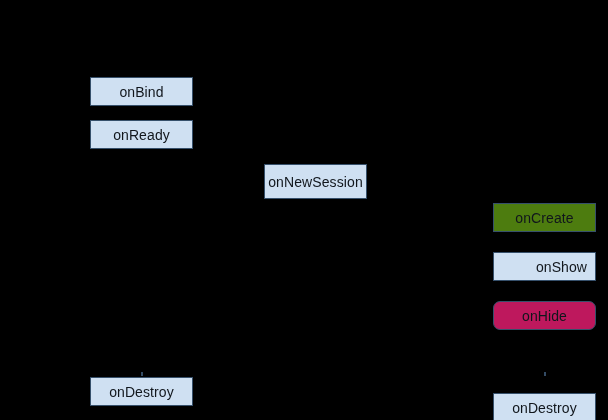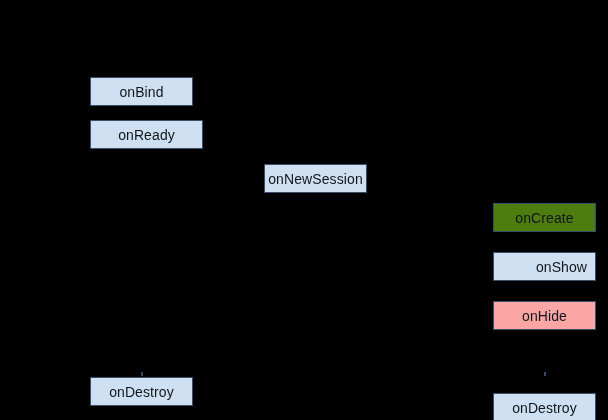--- a/index.html
+++ b/index.html
@@ -49,37 +49,37 @@
 </style>
 </head>
 <body style="background: rgb(0, 0, 0);">
 
 <div id="diagram-canvas" style="background: rgb(0, 0, 0);">
 
   <div class="node-box" style="left: 90px; top: 77px; width: 103px; height: 29px; background: rgb(207, 224, 242); border-color: rgb(54, 80, 107); color: rgb(17, 22, 28);">
     <span class="node-label">onBind</span>
   </div>
 
-  <div class="node-box" style="left: 90px; top: 120px; width: 113px; height: 29px; background: rgb(207, 224, 242); border-color: rgb(54, 80, 107); color: rgb(17, 22, 28);">
+  <div class="node-box" style="left: 90px; top: 120px; width: 103px; height: 29px; background: rgb(207, 224, 242); border-color: rgb(54, 80, 107); color: rgb(17, 22, 28);">
     <span class="node-label">onReady</span>
   </div>
 
-  <div class="node-box" style="left: 264px; top: 164px; width: 103px; height: 29px; background: rgb(207, 224, 242); border-color: rgb(54, 80, 107); color: rgb(17, 22, 28);">
+  <div class="node-box" style="left: 264px; top: 164px; width: 103px; height: 35px; background: rgb(207, 224, 242); border-color: rgb(54, 80, 107); color: rgb(17, 22, 28);">
     <span class="node-label">onNewSession</span>
   </div>
 
   <div class="node-box" style="left: 493px; top: 203px; width: 103px; height: 29px; background: #4d7c0f; border-color: rgb(54, 80, 107); color: rgb(17, 22, 28);">
     <span class="node-label">onCreate</span>
   </div>
 
   <div class="node-box" style="left: 493px; top: 252px; width: 103px; height: 29px; background: rgb(207, 224, 242); border-color: rgb(54, 80, 107); color: rgb(17, 22, 28); padding-left: 34px;">
     <span class="node-label">onShow</span>
   </div>
 
-  <div class="node-box" style="left: 493px; top: 301px; width: 103px; height: 29px; background: #fca5a5; border-color: rgb(54, 80, 107); color: rgb(17, 22, 28);">
+  <div class="node-box" style="left: 493px; top: 301px; width: 103px; height: 29px; background: #be185d; border-color: rgb(54, 80, 107); color: rgb(17, 22, 28); border-radius: 7px;">
     <span class="node-label">onHide</span>
   </div>
 
   <div class="node-box" style="left: 90px; top: 377px; width: 103px; height: 29px; background: rgb(207, 224, 242); border-color: rgb(54, 80, 107); color: rgb(17, 22, 28);">
     <span class="node-label">onDestroy</span>
   </div>
 
   <div class="node-box" style="left: 493px; top: 377px; width: 103px; height: 29px; background: rgb(207, 224, 242); border-color: rgb(54, 80, 107); color: rgb(17, 22, 28); margin-top: 16px;">
     <span class="node-label">onDestroy</span>
   </div>

